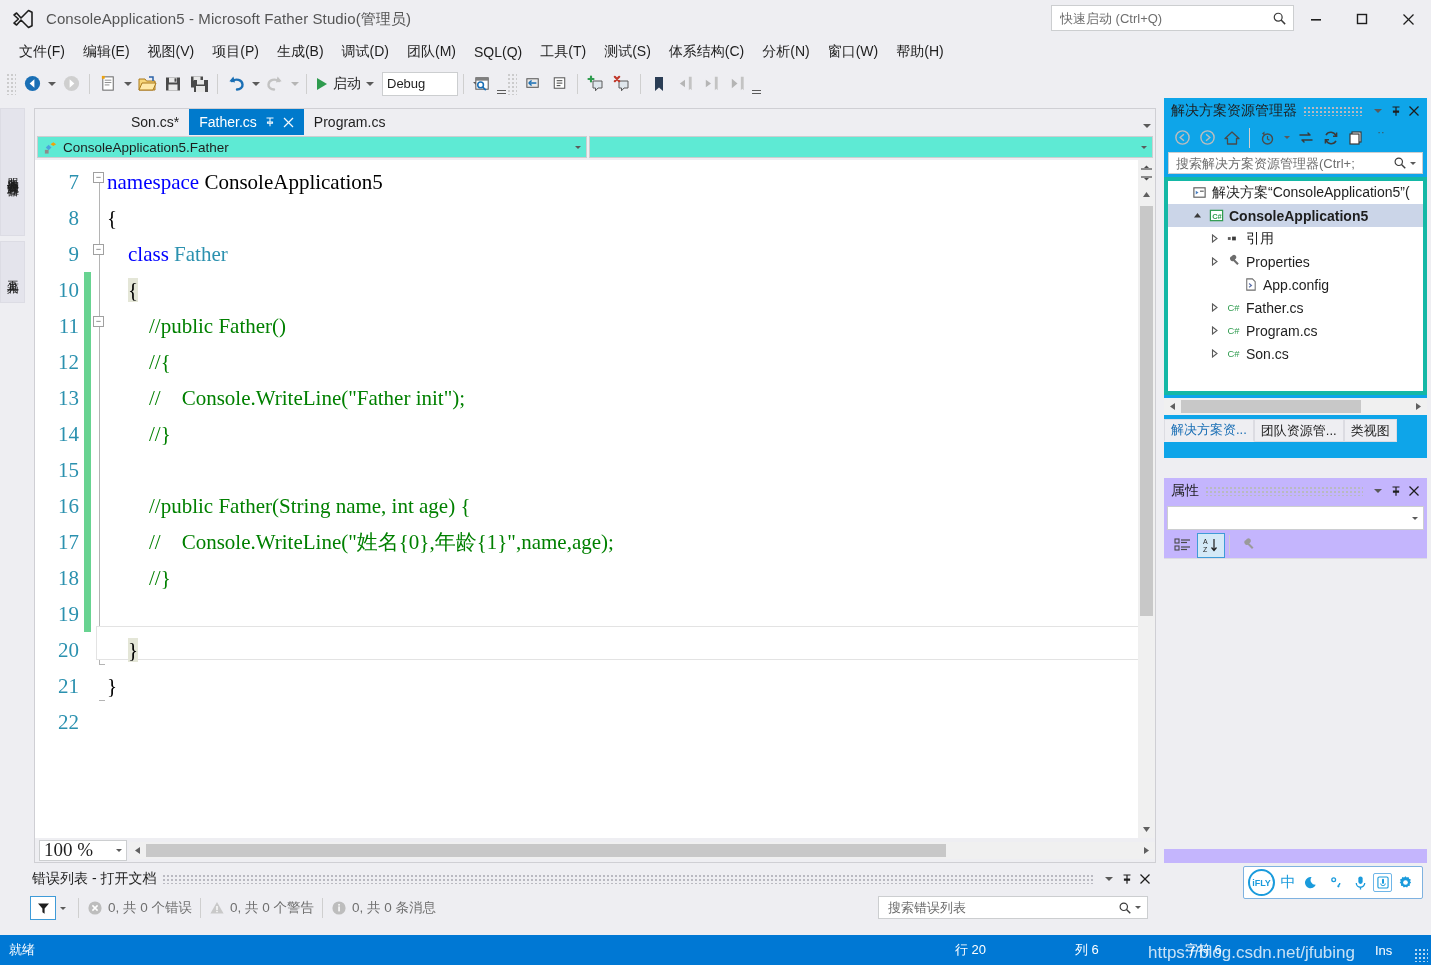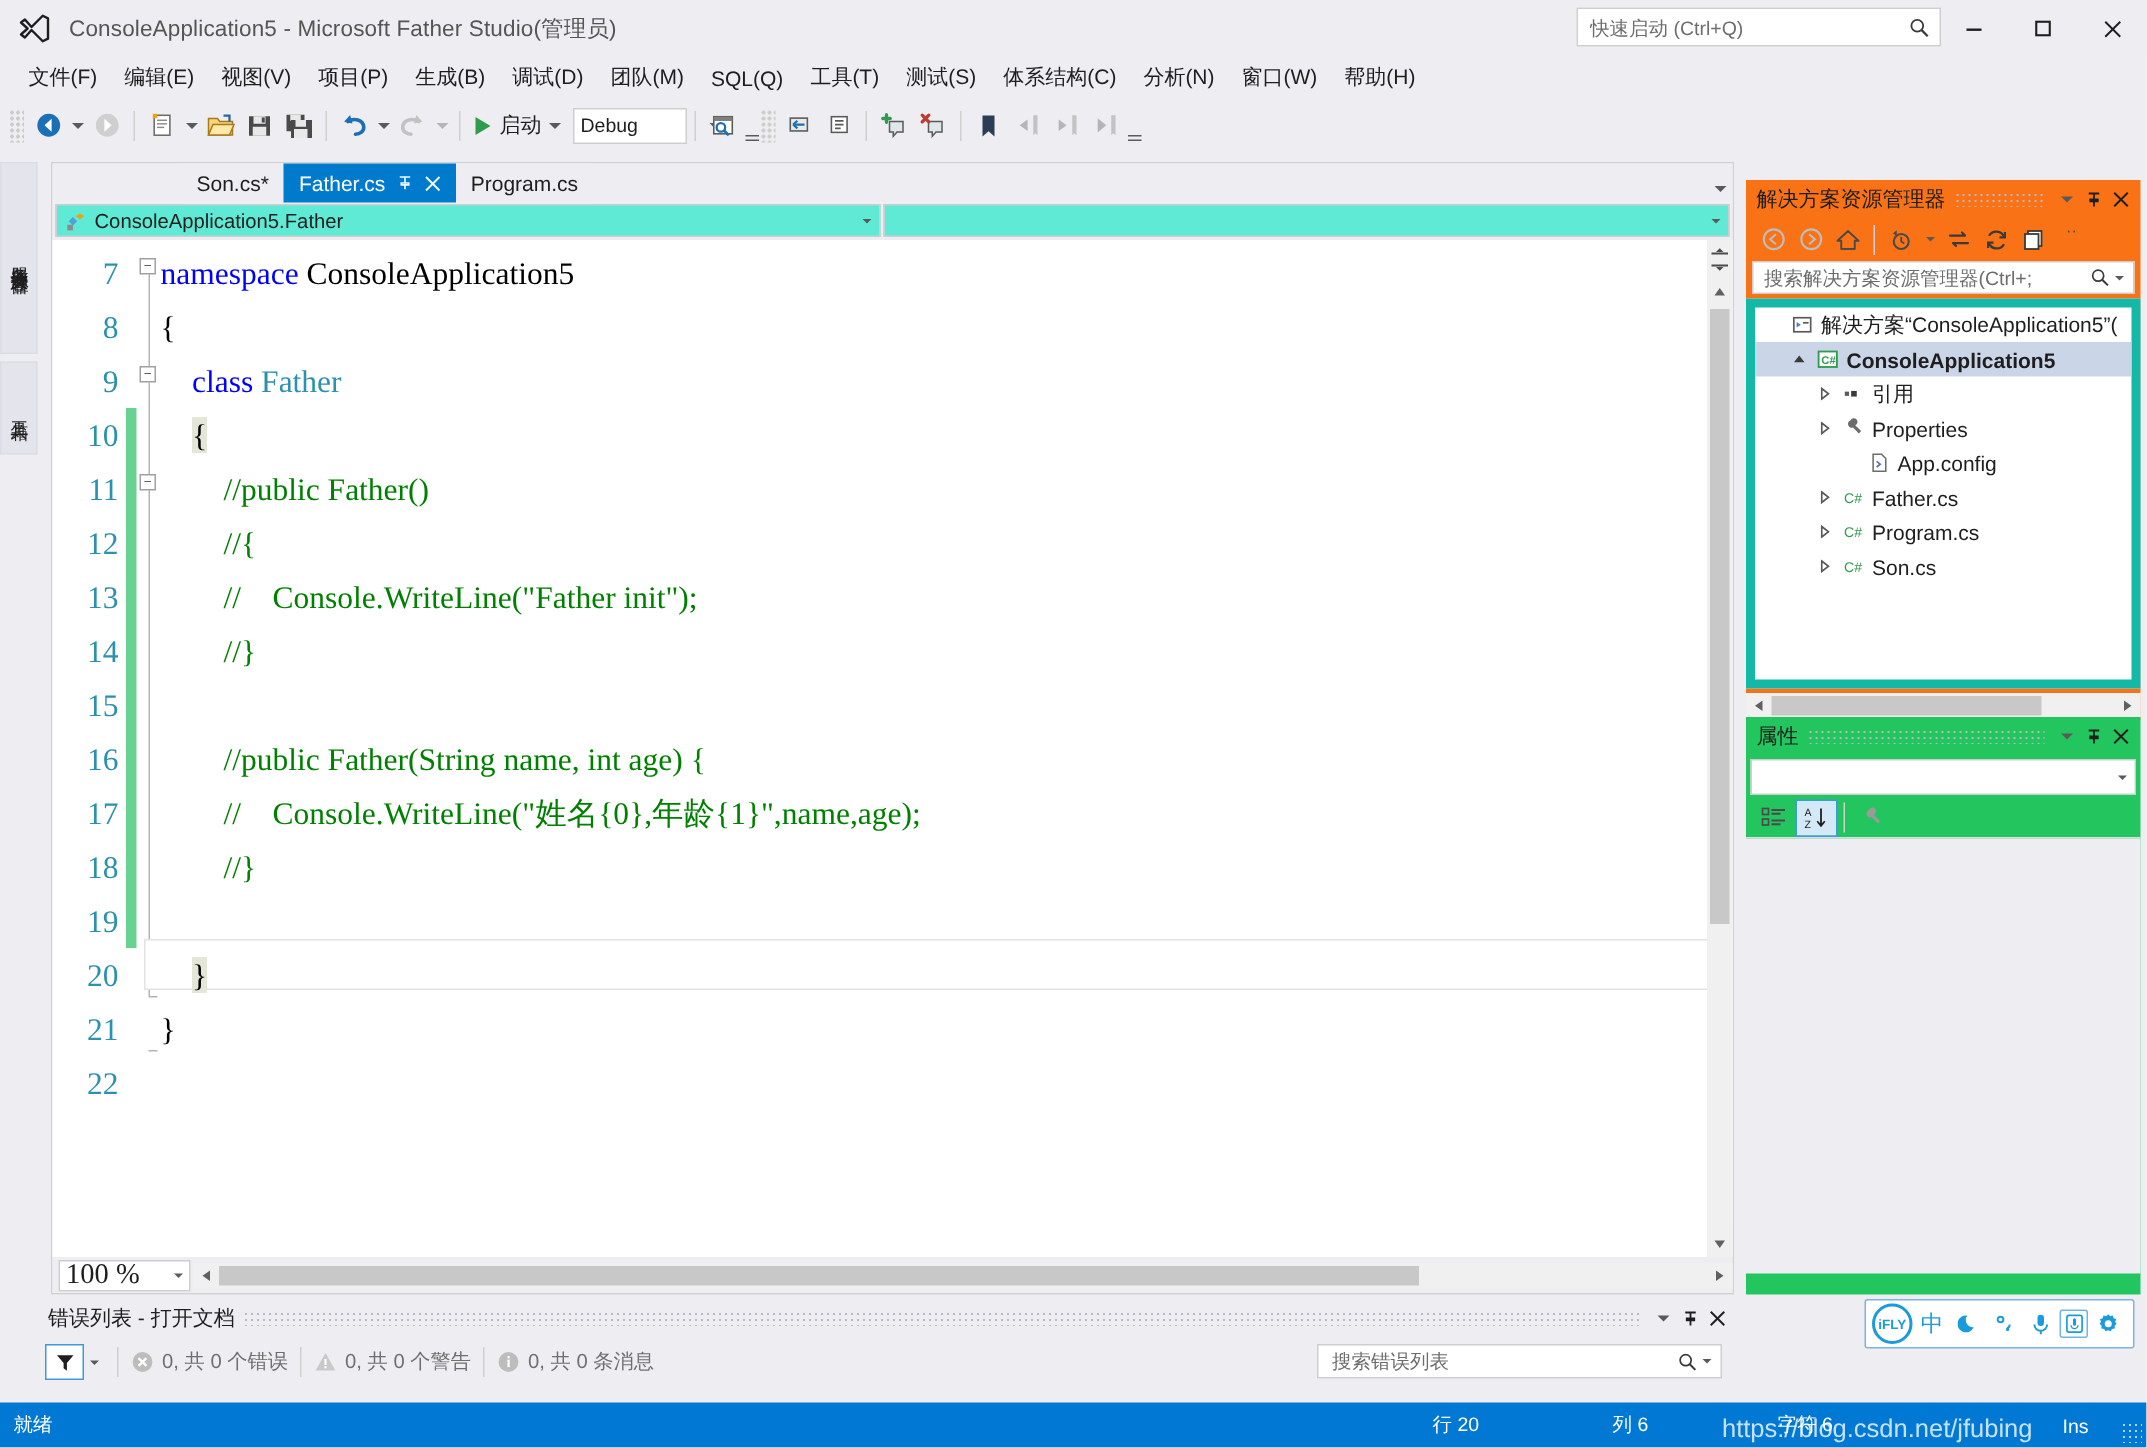--- a/index.html
+++ b/index.html
@@ -171,49 +171,49 @@
   .hs-thumb { position: absolute; left: 17px; top: 2px; height: 13px; width: 800px; background: #c8c8c8; }
   .panel-head {
     height: 26px; display: flex; align-items: center; padding: 0 4px 0 7px;
   }
   .panel-title { font-size: 14px; color: #1e1e1e; white-space: nowrap; }
   .panel-dots { flex: 1; height: 10px; margin: 0 6px;
     background-image: radial-gradient(#b9b9c1 35%, transparent 36%);
     background-size: 4px 4px; }
   .pbtn { width: 18px; height: 20px; display: flex; align-items: center; justify-content: center; cursor: default; }
 
-  .se { position: absolute; left: 1164px; top: 120px; width: 263px; height: 360px; background: #f97316; }
+  .se { position: absolute; left: 1164px; top: 98px; width: 263px; height: 360px; background: #0ea5e9; }
   .se-toolbar { height: 27px; display: flex; align-items: center; padding-left: 6px; gap: 1px; }
   .se-tb { width: 24px; height: 23px; display: flex; align-items: center; justify-content: center; cursor: default; }
   .se-search {
     height: 22px; margin: 1px 4px 3px 4px; background: #fff; border: 1px solid #ccced0;
     display: flex; align-items: center; padding: 0 3px 0 5px;
   }
   .se-search input { border: 0; outline: 0; flex: 1; font-size: 13px; color: #6d6d6d; background: transparent;
     font-family: "Liberation Sans", sans-serif; }
   .se-search input::placeholder { color: #6d6d6d; opacity: 1; }
-  .se-tree { background: #fff; border: 6px solid #14b8a6; height: 260px; overflow: hidden; position: relative; }
+  .se-tree { background: #fff; border: 4px solid #14b8a6; height: 218px; overflow: hidden; position: relative; }
   .tr {
     height: 23px; display: flex; align-items: center; font-size: 14px;
     color: #1e1e1e; white-space: nowrap; cursor: default;
   }
   .tr.sel { background: #cbd5e8; font-weight: bold; }
   .tr .exp { width: 17px; display: flex; justify-content: center; align-items: center; }
   .tr .ico { width: 20px; display: flex; justify-content: center; align-items: center; }
   .se-hscroll { height: 17px; background: #f0f0f0; display: flex; align-items: center; position: relative; margin-top: 3px;}
   .se-hs-thumb { position: absolute; left: 17px; top: 2px; height: 13px; width: 180px; background: #c8c8c8; }
   .se-tabs { height: 25px; display: flex; align-items: flex-end; gap: 0; margin-top: 2px; }
   .se-tab {
     height: 23px; padding: 0 6px; font-size: 13px; display: flex; align-items: center;
     border: 1px solid #dcdce2; background: #eeeef2; color: #1e1e1e; cursor: default; white-space: nowrap;
   }
   .se-tab.active { color: #1a6fb5; background: #eeeef2; border-bottom: 2px solid #eeeef2; }
 
   
-  .props { position: absolute; left: 1164px; top: 478px; width: 263px; height: 385px; background: #22c55e; }
+  .props { position: absolute; left: 1164px; top: 478px; width: 263px; height: 385px; background: #c4b5fd; }
   .props-combo { height: 24px; margin: 2px 3px; background: #fff; border: 1px solid #ccced0; display: flex; align-items: center; padding: 0 5px; }
   .props-tb { height: 27px; display: flex; align-items: center; padding-left: 6px; gap: 2px; border-bottom: 1px solid #dcdce2; }
   .ptb { width: 26px; height: 23px; display: flex; align-items: center; justify-content: center; cursor: default; }
   .ptb.on { outline: 1px solid #3f9bd8; background: #d4e9f7; }
   .props-body { background: #eeeef2; height: 290px; }
 
   
   .errlist {
     position: absolute; left: 24px; top: 866px; width: 1130px; height: 64px;
     background: #eeeef2;

